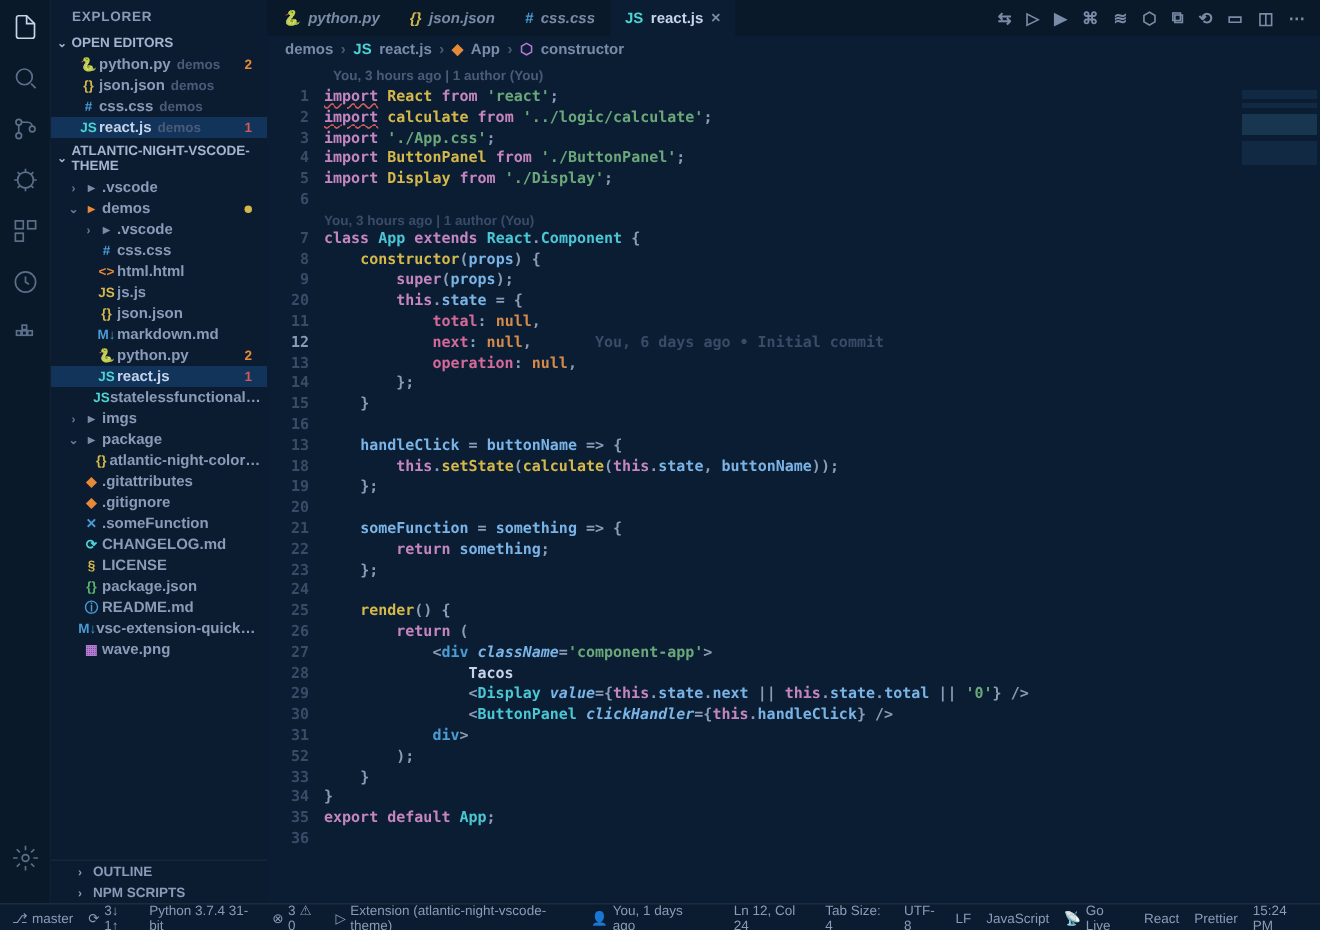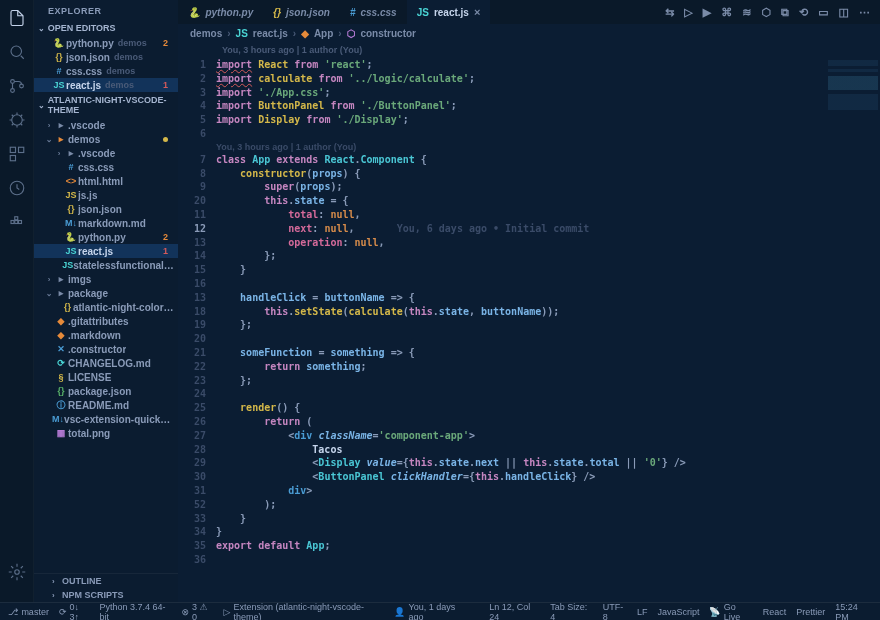--- a/index.html
+++ b/index.html
@@ -383,26 +383,26 @@
           <span class="tree-label">atlantic-night-color-them…</span>
         </div>
         <div class="tree-item" style="padding-left: 10px;">
           <span class="ti-chev"></span>
           <span class="ti-icon orange">◆</span>
           <span class="tree-label">.gitattributes</span>
         </div>
         <div class="tree-item" style="padding-left: 10px;">
           <span class="ti-chev"></span>
           <span class="ti-icon orange">◆</span>
-          <span class="tree-label">.markdown</span>
+          <span class="tree-label">.gitignore</span>
         </div>
         <div class="tree-item" style="padding-left: 10px;">
           <span class="ti-chev"></span>
           <span class="ti-icon blue">✕</span>
-          <span class="tree-label">.constructor</span>
+          <span class="tree-label">.someFunction</span>
         </div>
         <div class="tree-item" style="padding-left: 10px;">
           <span class="ti-chev"></span>
           <span class="ti-icon cyan">⟳</span>
           <span class="tree-label">CHANGELOG.md</span>
         </div>
         <div class="tree-item" style="padding-left: 10px;">
           <span class="ti-chev"></span>
           <span class="ti-icon yellow">§</span>
           <span class="tree-label">LICENSE</span>
@@ -418,21 +418,21 @@
           <span class="tree-label">README.md</span>
         </div>
         <div class="tree-item" style="padding-left: 10px;">
           <span class="ti-chev"></span>
           <span class="ti-icon blue">M↓</span>
           <span class="tree-label">vsc-extension-quickstart.md</span>
         </div>
         <div class="tree-item" style="padding-left: 10px;">
           <span class="ti-chev"></span>
           <span class="ti-icon purple">▦</span>
-          <span class="tree-label">total.png</span>
+          <span class="tree-label">wave.png</span>
         </div>
       </div>
     <div class="bottom-panels">
       <div class="panel-row" style="position:relative">
         <span class="chev">›</span>
         <span>OUTLINE</span>
       </div>
       <div class="panel-row" style="position:relative">
         <span class="chev">›</span>
         <span>NPM SCRIPTS</span>
@@ -535,23 +535,23 @@
   </div>
 </div>
 
 <div class="status-bar">
   <div class="sb-item">
       <span>⎇</span>
       <span>master</span>
     </div>
   <div class="sb-item">
       <span>⟳</span>
-      <span>0↓ 3↑</span>
-    </div>
-  <div class="sb-item">Python 3.7.4 64-bit</div>
+      <span>3↓ 1↑</span>
+    </div>
+  <div class="sb-item">Python 3.7.4 31-bit</div>
   <div class="sb-item">
       <span>⊗</span>
       <span>3 ⚠ 0</span>
     </div>
   <div class="sb-item">
       <span>▷</span>
       <span>Extension (atlantic-night-vscode-theme)</span>
     </div>
   <div class="sb-item">
       <span>👤</span>

